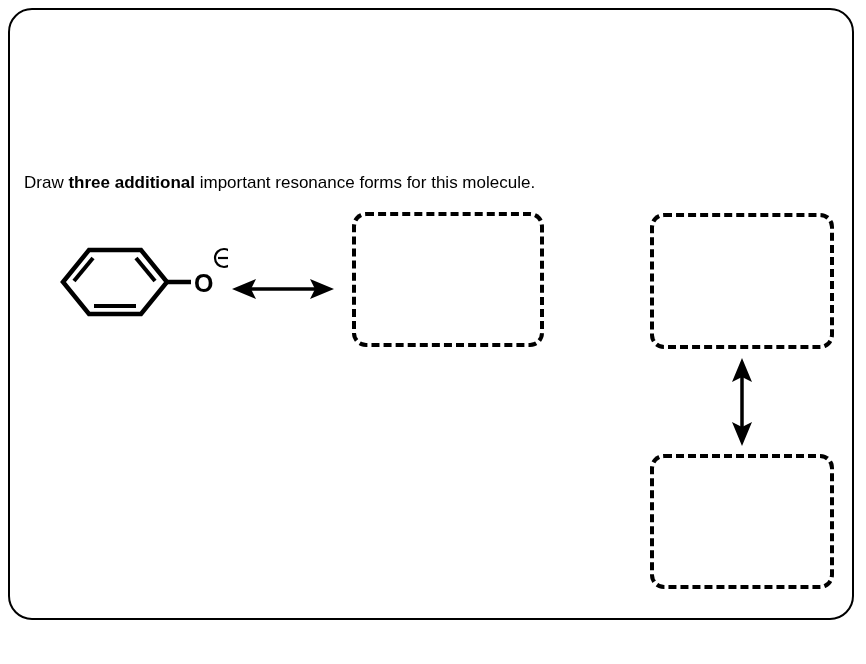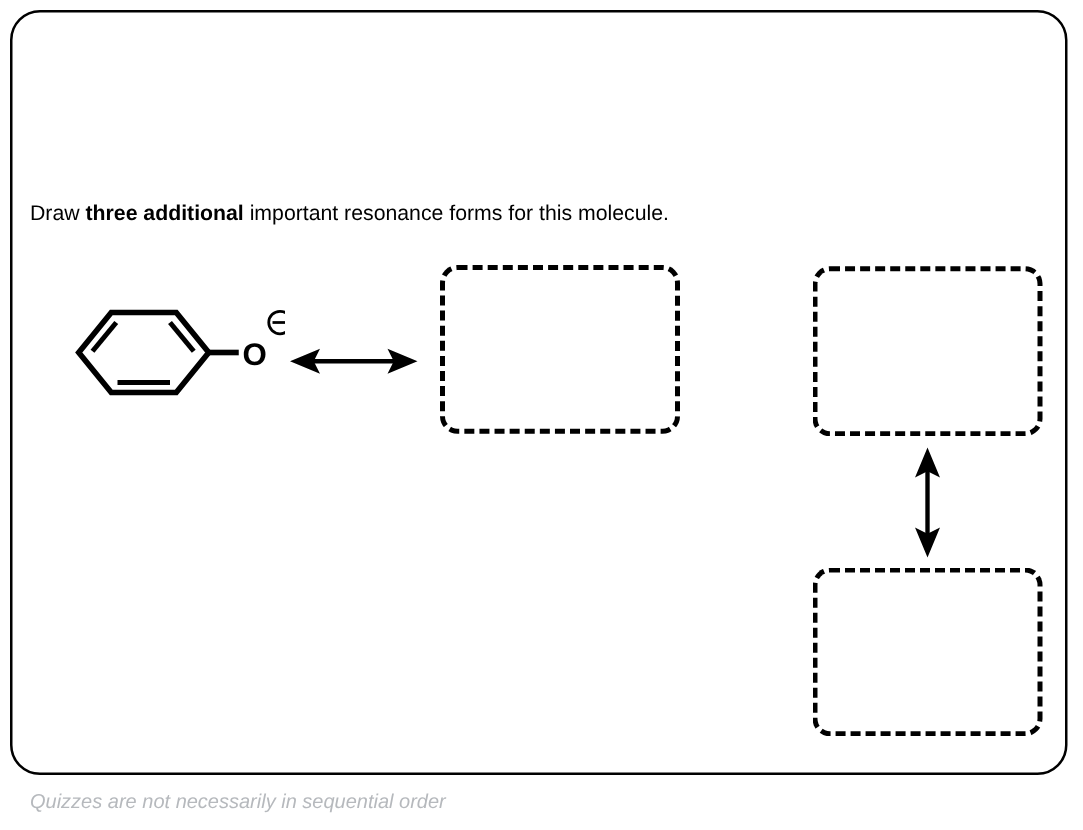--- a/index.html
+++ b/index.html
@@ -28,21 +28,21 @@
     box-sizing: border-box;
     border: 2px solid #000000;
     border-radius: 24px;
     background: #ffffff;
   }
 
   
   #prompt {
     position: absolute;
     left: 24px;
-    top: 160px;
+    top: 172px;
     width: 700px;
     font-size: 17px;
     line-height: 22px;
     color: #000000;
     white-space: nowrap;
   }
   #prompt .strong { font-weight: bold; }
 
   
   #molecule {
@@ -143,15 +143,14 @@
       <line x1="18" y1="14" x2="18" y2="82" stroke="#000000" stroke-width="3.5"></line>
       <path d="M 18 4 L 8 28 L 18 23 L 28 28 Z" fill="#000000"></path>
       <path d="M 18 92 L 8 68 L 18 73 L 28 68 Z" fill="#000000"></path>
     </svg>
   </div>
 
   <div class="answer-box" id="answer-box-1"></div>
   <div class="answer-box" id="answer-box-2"></div>
   <div class="answer-box" id="answer-box-3"></div>
 
-  <div id="footer-note">Quizzes are not necessarily in sequential order</div>
 
 </div>
 
 </body></html>

